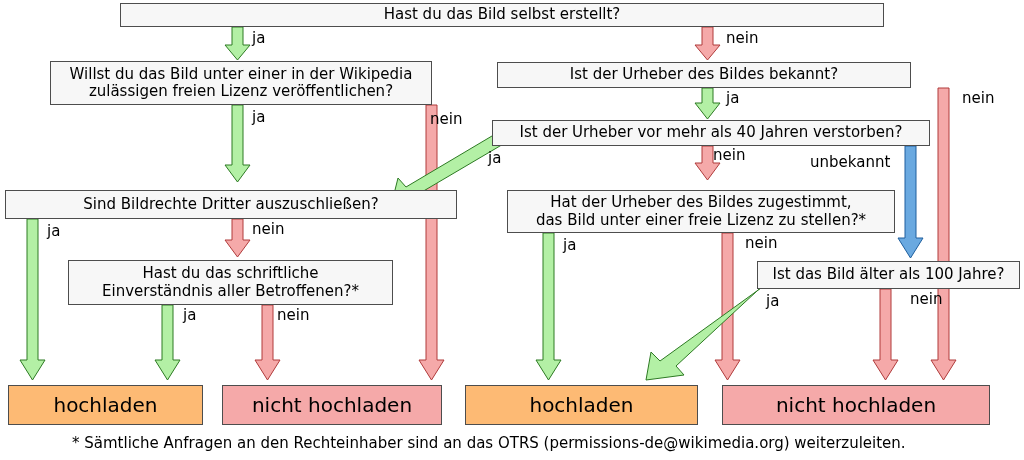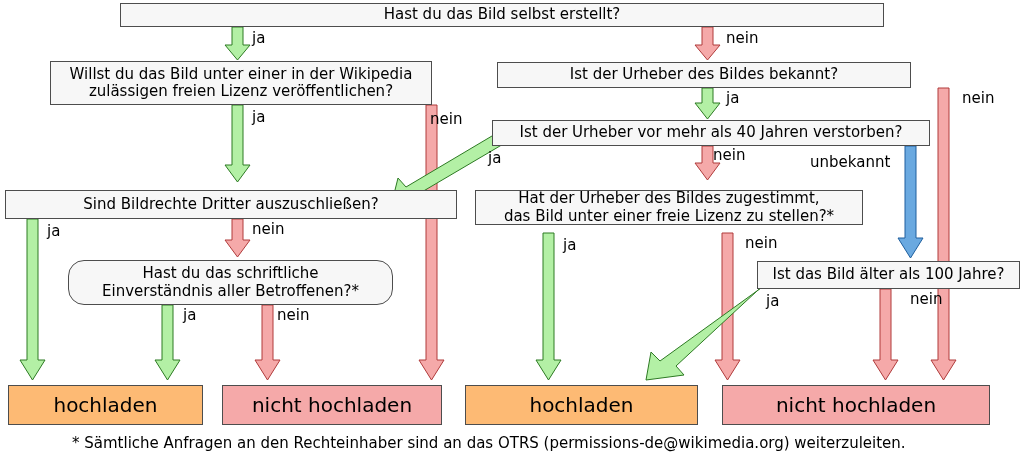--- a/index.html
+++ b/index.html
@@ -110,24 +110,24 @@
 
   <div class="node" style="left:50px; top:61px; width:382px; height:44px;text-align:center;">Willst du das Bild unter einer in der Wikipedia
 zulässigen freien Lizenz veröffentlichen?</div>
 
   <div class="node" style="left:497px; top:62px; width:414px; height:26px;">Ist der Urheber des Bildes bekannt?</div>
 
   <div class="node" style="left:492px; top:120px; width:438px; height:26px;">Ist der Urheber vor mehr als 40 Jahren verstorben?</div>
 
   <div class="node" style="left:5px; top:190px; width:452px; height:29px;">Sind Bildrechte Dritter auszuschließen?</div>
 
-  <div class="node" style="left:475px; top:190px; width:388px; height:35px;">Hat der Urheber des Bildes zugestimmt,
+  <div class="node" style="left:507px; top:190px; width:388px; height:43px;">Hat der Urheber des Bildes zugestimmt,
 das Bild unter einer freie Lizenz zu stellen?*</div>
 
-  <div class="node" style="left:68px; top:260px; width:325px; height:45px;border-radius:16px;">Hast du das schriftliche
+  <div class="node" style="left:68px; top:260px; width:325px; height:45px;">Hast du das schriftliche
 Einverständnis aller Betroffenen?*</div>
 
   <div class="node" style="left:757px; top:261px; width:263px; height:28px;">Ist das Bild älter als 100 Jahre?</div>
 
   <div class="terminal up" style="left:8px; top:385px; width:195px; height:40px;">hochladen</div>
 
   <div class="terminal down" style="left:222px; top:385px; width:220px; height:40px;">nicht hochladen</div>
 
   <div class="terminal up" style="left:465px; top:385px; width:233px; height:40px;">hochladen</div>
 

